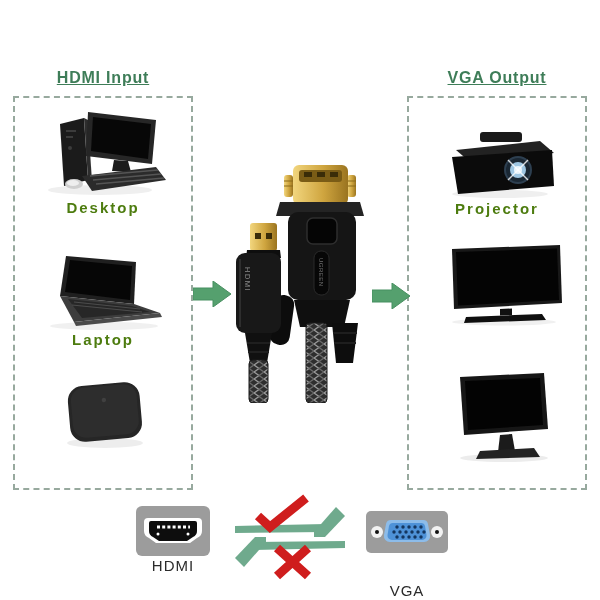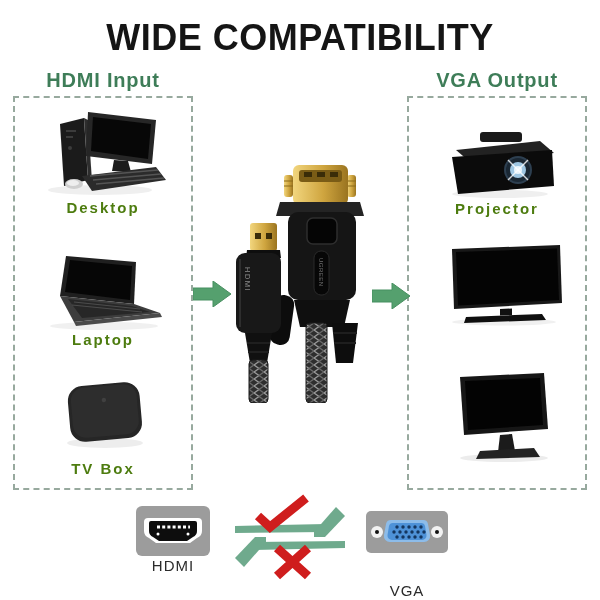--- a/index.html
+++ b/index.html
@@ -4,22 +4,22 @@
 <style>
   html,body{margin:0;padding:0;background:#ffffff;font-family:"Liberation Sans",sans-serif;}
   #stage{position:relative;width:600px;height:600px;background:#ffffff;overflow:hidden;}
   .abs{position:absolute;}
 
   
   [data-name="page-title"]{left:0;top:17px;width:600px;text-align:center;
     font-size:36px;font-weight:bold;letter-spacing:.5px;color:#151515;}
 
   
-  .col-header{width:180px;top:69px;text-align:center;font-size:20px;font-weight:bold;
-    letter-spacing:.8px;color:#3e7d58;}
+  .col-header{width:180px;top:69px;text-align:center;font-size:16px;font-weight:bold;
+    letter-spacing:.8px;color:#3e7d58;text-decoration:underline;}
   [data-name="hdmi-input-header"]{left:13px;}
   [data-name="vga-output-header"]{left:407px;}
 
   
   .dashed-box{width:176px;height:390px;top:96px;border:2px dashed #97a99e;background:transparent;}
   [data-name="hdmi-input-panel"]{left:13px;}
   [data-name="vga-output-panel"]{left:407px;}
 
   
   [data-name="desktop-image"]{left:40px;top:104px;}
@@ -54,21 +54,20 @@
   [data-name="direction-swap-icon"]{left:226px;top:488px;}
   .footer-label{text-align:center;font-size:15px;letter-spacing:1px;color:#2b2b2b;}
   [data-name="hdmi-footer-label"]{left:136px;top:557px;width:74px;}
   [data-name="vga-footer-label"]{left:366px;top:582px;width:82px;}
 </style>
 </head>
 <body>
 
 <div id="stage" data-name="wide-compatibility-infographic">
 
-  <div class="abs" data-name="page-title">WIDE COMPATIBILITY</div>
 
   <div class="abs col-header" data-name="hdmi-input-header">HDMI Input</div>
   <div class="abs col-header" data-name="vga-output-header">VGA Output</div>
 
   <div class="abs dashed-box" data-name="hdmi-input-panel"></div>
   <div class="abs dashed-box" data-name="vga-output-panel"></div>
 
   <svg class="abs" data-name="desktop-image" width="126" height="92" viewBox="0 0 126 92">
     <ellipse cx="60" cy="86" rx="52" ry="5" fill="#efefef"></ellipse>
     <polygon points="20,20 44,14 48,76 24,82" fill="#1b1b1b"></polygon>
@@ -101,21 +100,20 @@
   <div class="abs device-label left" data-name="laptop-label">Laptop</div>
 
   <svg class="abs" data-name="tv-box-image" width="100" height="70" viewBox="0 0 100 70">
     <ellipse cx="50" cy="63" rx="38" ry="5" fill="#ededed"></ellipse>
     <g transform="rotate(-5 50 33)">
       <rect x="14" y="4" width="72" height="56" rx="15" fill="#262626"></rect>
       <rect x="17" y="6" width="66" height="50" rx="13" fill="#2d2d2d"></rect>
       <circle cx="50" cy="20" r="2.2" fill="#404040"></circle>
     </g>
   </svg>
-  <div class="abs device-label left" data-name="tv-box-label">TV Box</div>
 
   <svg class="abs" data-name="projector-image" width="116" height="72" viewBox="0 0 116 72">
     <ellipse cx="58" cy="66" rx="48" ry="4" fill="#efefef"></ellipse>
     <rect x="38" y="4" width="42" height="10" rx="3" fill="#1a1a1a"></rect>
     <polygon points="14,22 98,13 112,25 28,34" fill="#222222"></polygon>
     <polygon points="10,29 110,22 112,58 16,66" fill="#0b0b0b"></polygon>
     <circle cx="76" cy="42" r="13" fill="#1a2733" stroke="#2d3f50" stroke-width="2"></circle>
     <circle cx="76" cy="42" r="8" fill="#9ec6e2"></circle>
     <circle cx="76" cy="42" r="4" fill="#e8f4fc"></circle>
     <line x1="66" y1="32" x2="86" y2="52" stroke="#ffffff" stroke-width="1.4" opacity="0.8"></line>

